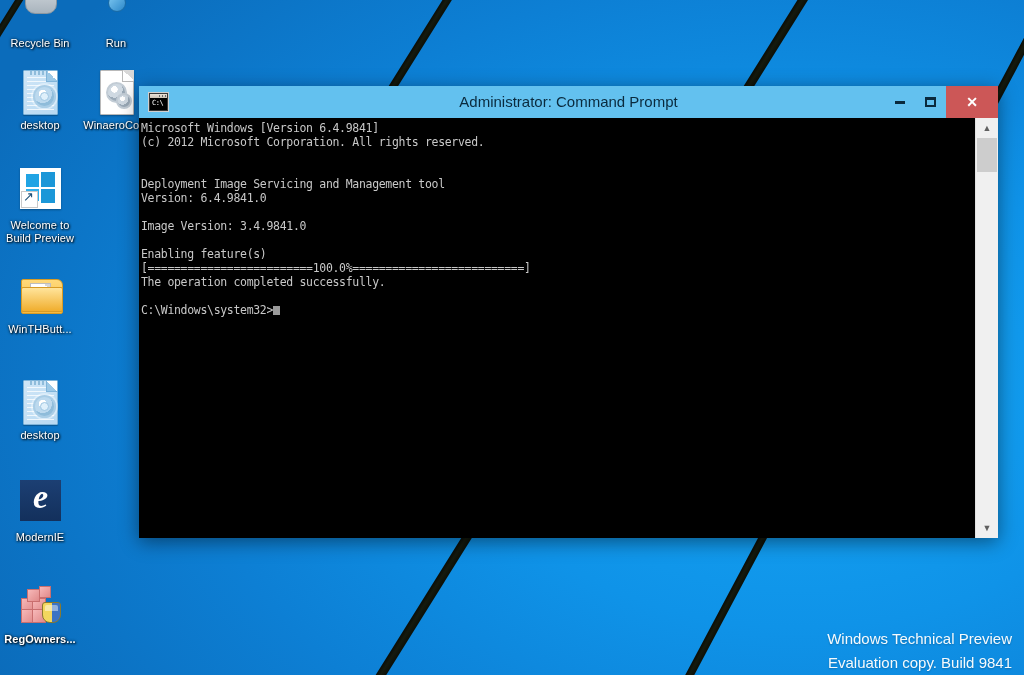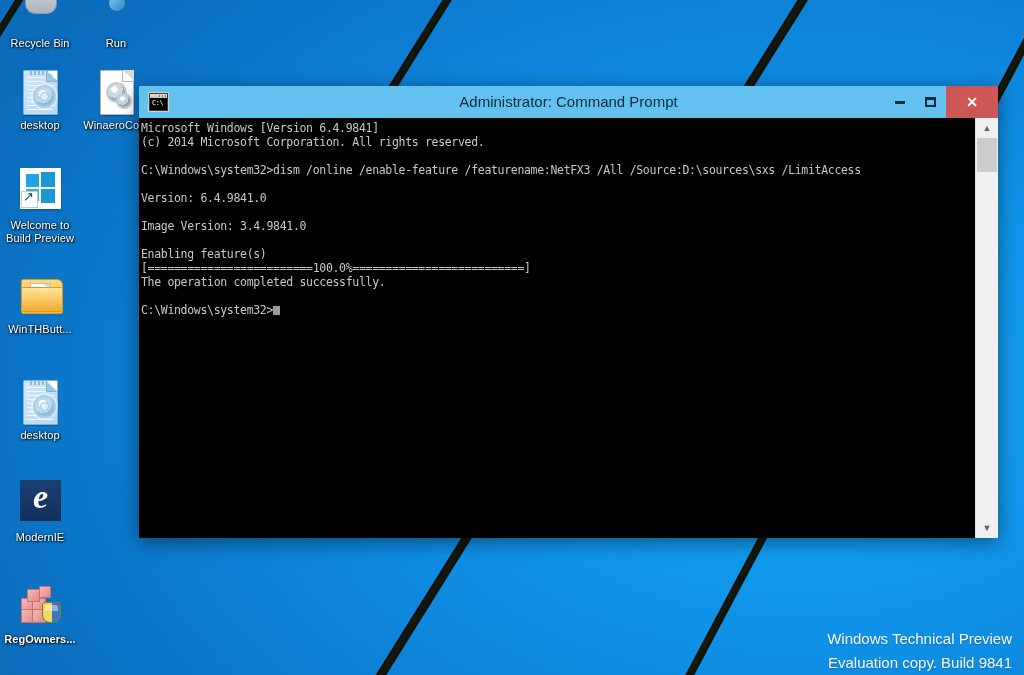--- a/index.html
+++ b/index.html
@@ -363,24 +363,24 @@
         </div>
         <div class="winbtn close">
           <div class="x">✕</div>
         </div>
       </div>
     </div>
 
     <div id="cmd-body">
       <div id="cmd-console">
         <div class="line">Microsoft Windows [Version 6.4.9841]</div>
-        <div class="line">(c) 2014 Microsoft Corporation. All rights reserved.</div>
+        <div class="line">(c) 2012 Microsoft Corporation. All rights reserved.</div>
         <div class="line blank">&nbsp;</div>
-        <div class="line">C:\Windows\system32&gt;dism /online /enable-feature /featurename:NetFX3 /All /Source:D:\sources\sxs /LimitAccess</div>
         <div class="line blank">&nbsp;</div>
+        <div class="line">Deployment Image Servicing and Management tool</div>
         <div class="line">Version: 6.4.9841.0</div>
         <div class="line blank">&nbsp;</div>
         <div class="line">Image Version: 3.4.9841.0</div>
         <div class="line blank">&nbsp;</div>
         <div class="line">Enabling feature(s)</div>
         <div class="line">[=========================100.0%==========================]</div>
         <div class="line">The operation completed successfully.</div>
         <div class="line blank">&nbsp;</div>
         <div class="line"><span>C:\Windows\system32&gt;</span><span class="caret"></span></div>
       </div>

